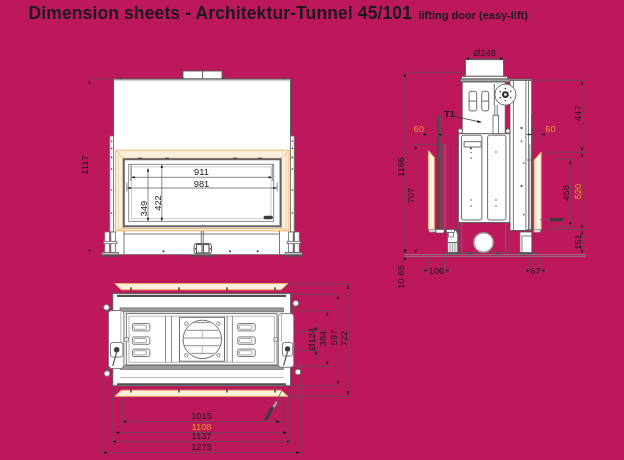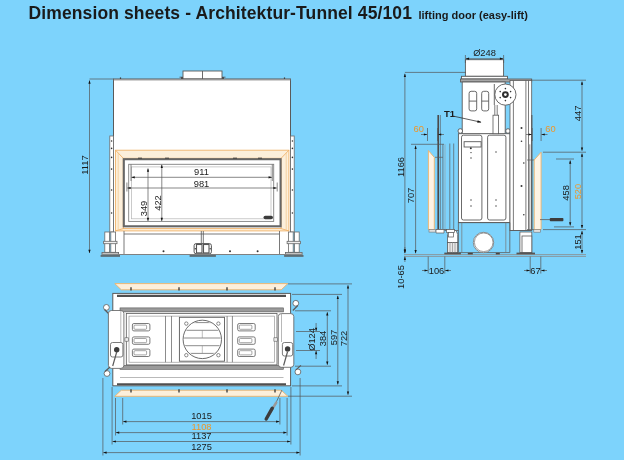--- a/index.html
+++ b/index.html
@@ -1,16 +1,16 @@
 <!DOCTYPE html>
 <html><head>
 <meta charset="utf-8">
 <style>
   html,body{margin:0;padding:0;background:#ffffff;}
-  .wrap{width:624px;height:460px;position:relative;background:#7dd3fc;overflow:hidden;}
+  .wrap{width:624px;height:460px;position:relative;background:#be185d;overflow:hidden;}
   svg{position:absolute;left:0;top:0;}
   text{font-family:"Liberation Sans",sans-serif;fill:#1a1a1a;}
   .dim{font-size:9.3px;}
   .odim{fill:#ee9629;}
 </style>
 </head>
 <body>
 <div class="wrap">
 <svg width="624" height="460" viewBox="0 0 624 460">
 <defs>

